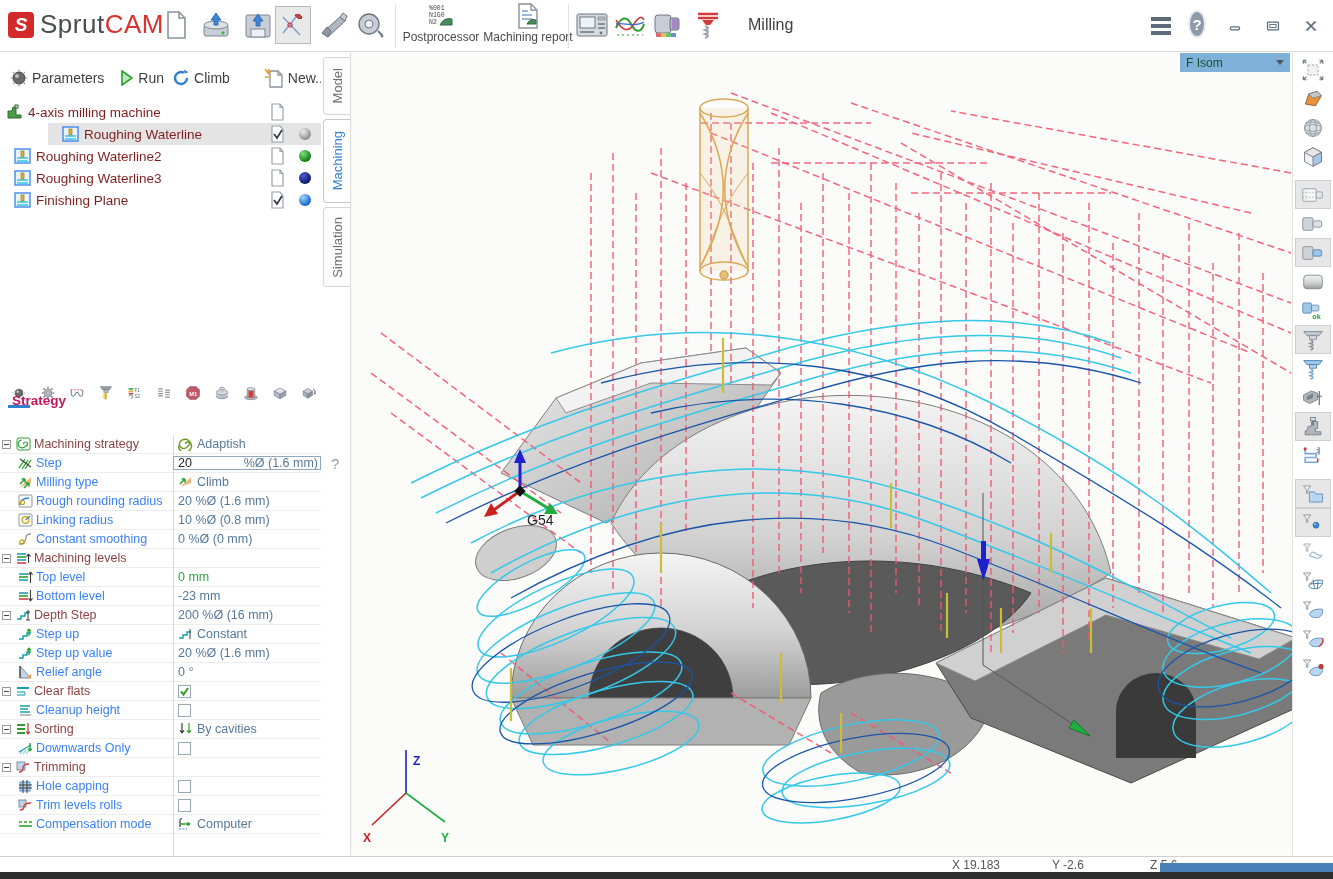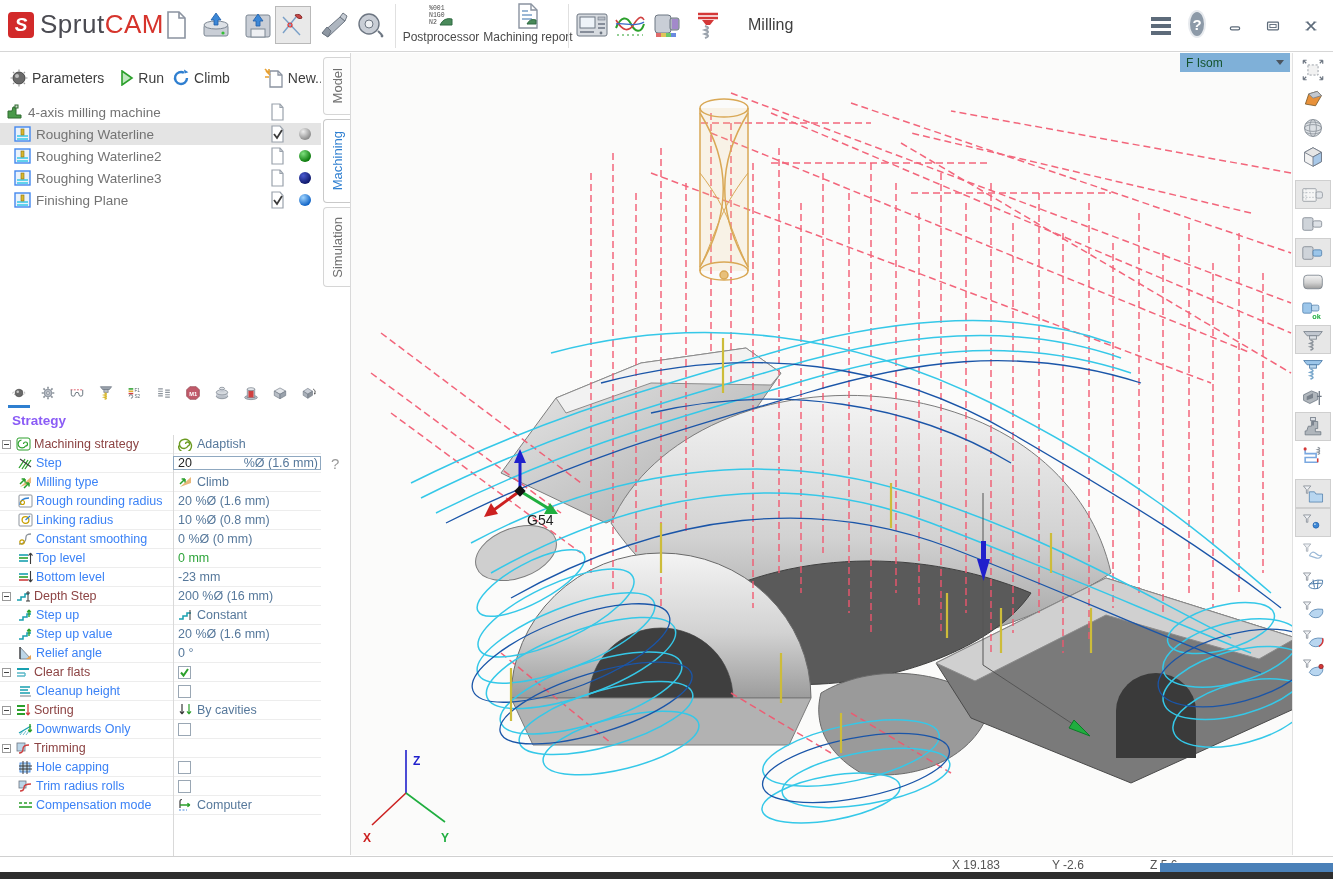--- a/index.html
+++ b/index.html
@@ -29,37 +29,37 @@
   .helpc { width:24px; height:24px; border-radius:50%; border:2px solid #8d9aa8; background:#8d9aa8; color:#fff; font-size:15px; font-weight:bold; display:flex; align-items:center; justify-content:center; box-shadow:0 0 0 2px #e7eaee; }
   
   .leftpanel { position:absolute; left:0; top:53px; width:321px; height:607px; background:#fff; }
   .cmdrow { position:absolute; left:0; top:8px; width:321px; height:34px; display:flex; align-items:center; }
   .cmd { border:0; background:transparent; display:flex; align-items:center; gap:4px; font-size:14px; color:#3e3e3e; cursor:pointer; padding:2px 4px; }
   .cmd-params { margin-left:6px; }
   .cmd-run { margin-left:8px; }
   .cmd-new { margin-left:26px; }
   .caret-down { width:0; height:0; border-left:4px solid transparent; border-right:4px solid transparent; border-top:5px solid #7a7a7a; margin-left:10px; }
   .tree { position:absolute; left:0; top:48px; width:321px; }
-  .trow { position:relative; height:22px; display:flex; align-items:center; font-size:13.5px; color:#737373; cursor:pointer; }
-  .trow.sel { background:#e4e4e4; }
+  .trow { position:relative; height:22px; display:flex; align-items:center; font-size:13.5px; color:#7f1d1d; cursor:pointer; }
+  .trow.sel { background:#e4e4e4;margin-left:48px; }
   .trow .indent { width:14px; }
   .tico { width:17px; height:16px; margin-right:5px; flex:0 0 auto; }
   .tlabel { flex:1 1 auto; white-space:nowrap; overflow:hidden; }
   .tdoc { width:15px; margin-right:14px; flex:0 0 auto; }
   .tball { width:12px; height:12px; border-radius:50%; margin-right:10px; flex:0 0 auto; }
   .ball-gray { background:radial-gradient(circle at 35% 30%, #eee, #8f8f8f 70%); }
   .ball-green { background:radial-gradient(circle at 35% 30%, #7fe07f, #0f7d0f 70%); }
   .ball-navy { background:radial-gradient(circle at 35% 30%, #4a5ad0, #101a6e 70%); }
   .ball-blue { background:radial-gradient(circle at 35% 30%, #9fd4ff, #1467c8 70%); }
   .ball-none { background:transparent; }
   
   .stratbar { position:absolute; left:0; top:325px; width:321px; height:30px; display:flex; align-items:center; gap:3px; padding-left:6px; }
   .sbtn { width:26px; height:26px; border:0; background:transparent; display:flex; align-items:center; justify-content:center; cursor:pointer; position:relative; }
   .sbtn.active::after { content:""; position:absolute; left:2px; right:2px; bottom:-2px; height:3px; background:#2f7fd0; }
-  .strattitle { position:absolute; left:12px; top:360px; font-size:13.5px; font-weight:bold; color:#8b5cf6; }
+  .strattitle { position:absolute; left:12px; top:340px; font-size:13.5px; font-weight:bold; color:#be185d; }
   
   .ptable { position:absolute; left:0; top:382px; width:321px; font-size:12.5px; }
   .ptable::after { content:""; position:absolute; left:173px; top:0; width:1px; height:473px; background:#d9d9d9; }
   .prow { position:relative; height:19px; display:flex; align-items:center; border-bottom:1px solid #ededed; cursor:default; }
   .prow .lab { width:173px; display:flex; align-items:center; gap:3px; padding-left:2px; flex:0 0 auto; overflow:hidden; white-space:nowrap; }
   .prow .val { flex:1 1 auto; display:flex; align-items:center; gap:4px; padding:0 3px 0 5px; color:#56789b; overflow:hidden; white-space:nowrap; z-index:1; }
   .prow.selrow .val { outline:1px solid #8fa8c0; outline-offset:-1px; }
   .plab { color:#3b82f6; }
   .plab.grp { color:#8c4343; }
   .exp { width:9px; height:9px; border:1px solid #9a9a9a; background:#fff; position:relative; flex:0 0 auto; margin-right:2px; }
@@ -539,20 +539,38 @@
             <path d="M1 12 Q8 12 8 5 Q8 2 13 2" fill="none" stroke="#8d949c" stroke-width="1.3"></path>
             <circle cx="4" cy="10" r="2.2" fill="none" stroke="#c8a000" stroke-width="1.2"></circle>
           </svg>
         <span class="plab">Constant smoothing</span>
         </div>
       <div class="val">
           <span>0 %Ø (0 mm)</span>
         </div>
     </div>
 
+    <div class="prow">
+      <div class="lab">
+          <span class="exp"></span>
+        <svg class="pic" viewBox="0 0 15 14">
+            <g stroke-width="1.6">
+              <path d="M1 3 h9" stroke="#18a0b0"></path>
+              <path d="M1 6 h9" stroke="#2ca02c"></path>
+              <path d="M1 9 h9" stroke="#18a0b0"></path>
+              <path d="M1 12 h9" stroke="#d04040"></path>
+            </g>
+            <path d="M12.5 12 V3 M12.5 3 l-2 2.6 M12.5 3 l2 2.6" stroke="#3a3a3a" stroke-width="1.1" fill="none"></path>
+          </svg>
+        <span class="plab grp">Machining levels</span>
+        </div>
+      <div class="val">
+          <span></span>
+        </div>
+    </div>
 
     <div class="prow">
       <div class="lab">
           <span class="noexp"></span>
         <svg class="pic" viewBox="0 0 15 14">
             <g stroke-width="1.6">
               <path d="M1 4 h9" stroke="#18a0b0"></path>
               <path d="M1 7 h9" stroke="#2ca02c"></path>
               <path d="M1 10 h9" stroke="#18a0b0"></path>
             </g>
@@ -742,21 +760,21 @@
         </div>
     </div>
 
     <div class="prow">
       <div class="lab">
           <span class="noexp"></span>
         <svg class="pic" viewBox="0 0 15 14">
             <rect x="1" y="2" width="7" height="7" fill="#bcd6e8" stroke="#6d7682" stroke-width="0.8"></rect>
             <path d="M2 12 q4 0 4 -3.5 q0 -3.5 7 -3.5" fill="none" stroke="#d04040" stroke-width="1.4"></path>
           </svg>
-        <span class="plab">Trim radius rolls</span>
+        <span class="plab">Trim levels rolls</span>
         </div>
       <div class="val">
           <span class="cb"></span>
         </div>
     </div>
 
     <div class="prow">
       <div class="lab">
           <span class="noexp"></span>
         <svg class="pic" viewBox="0 0 15 14">

